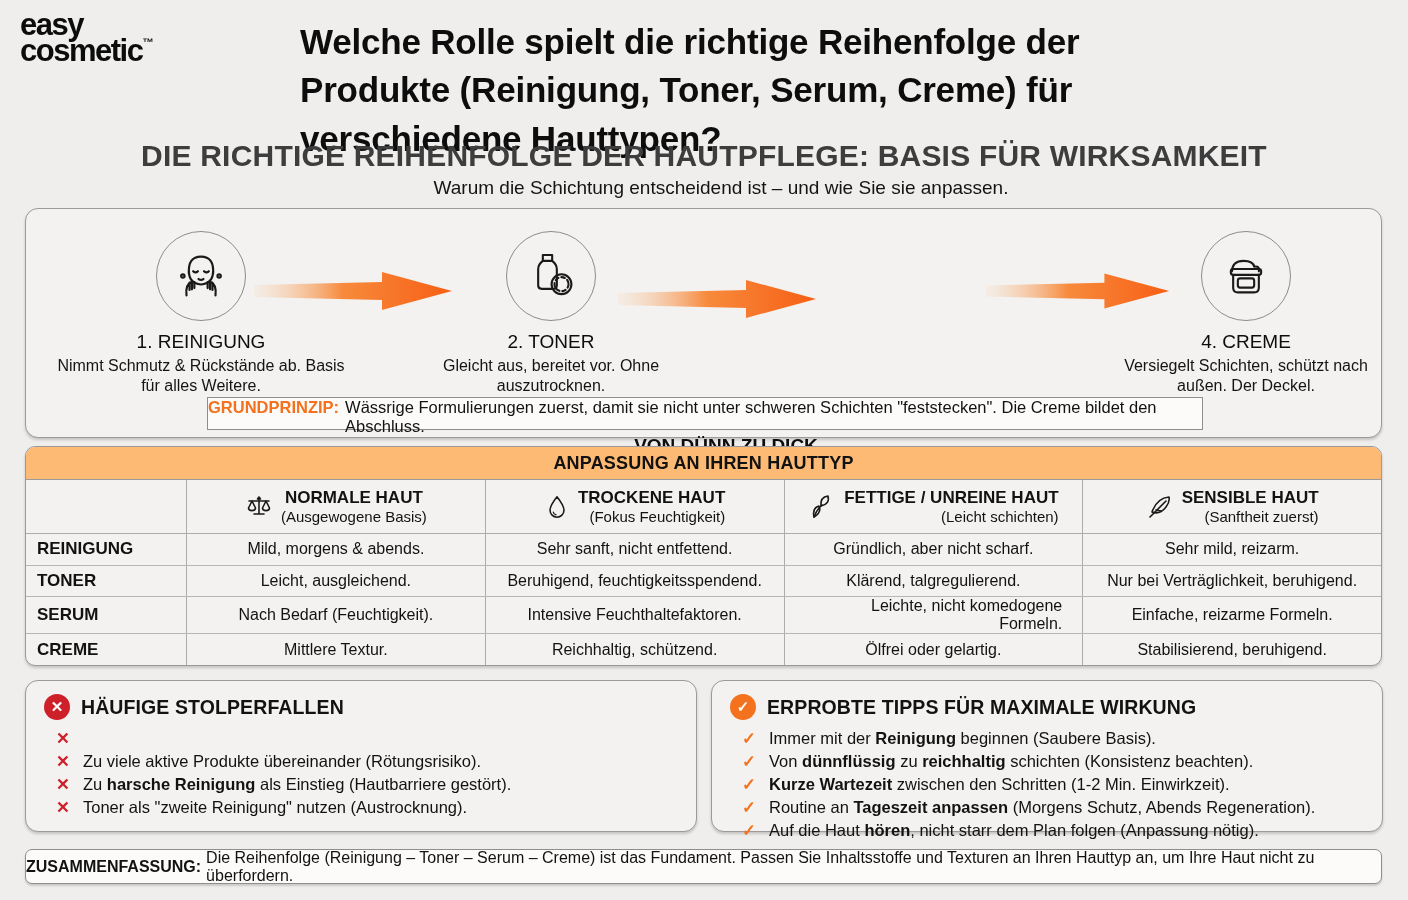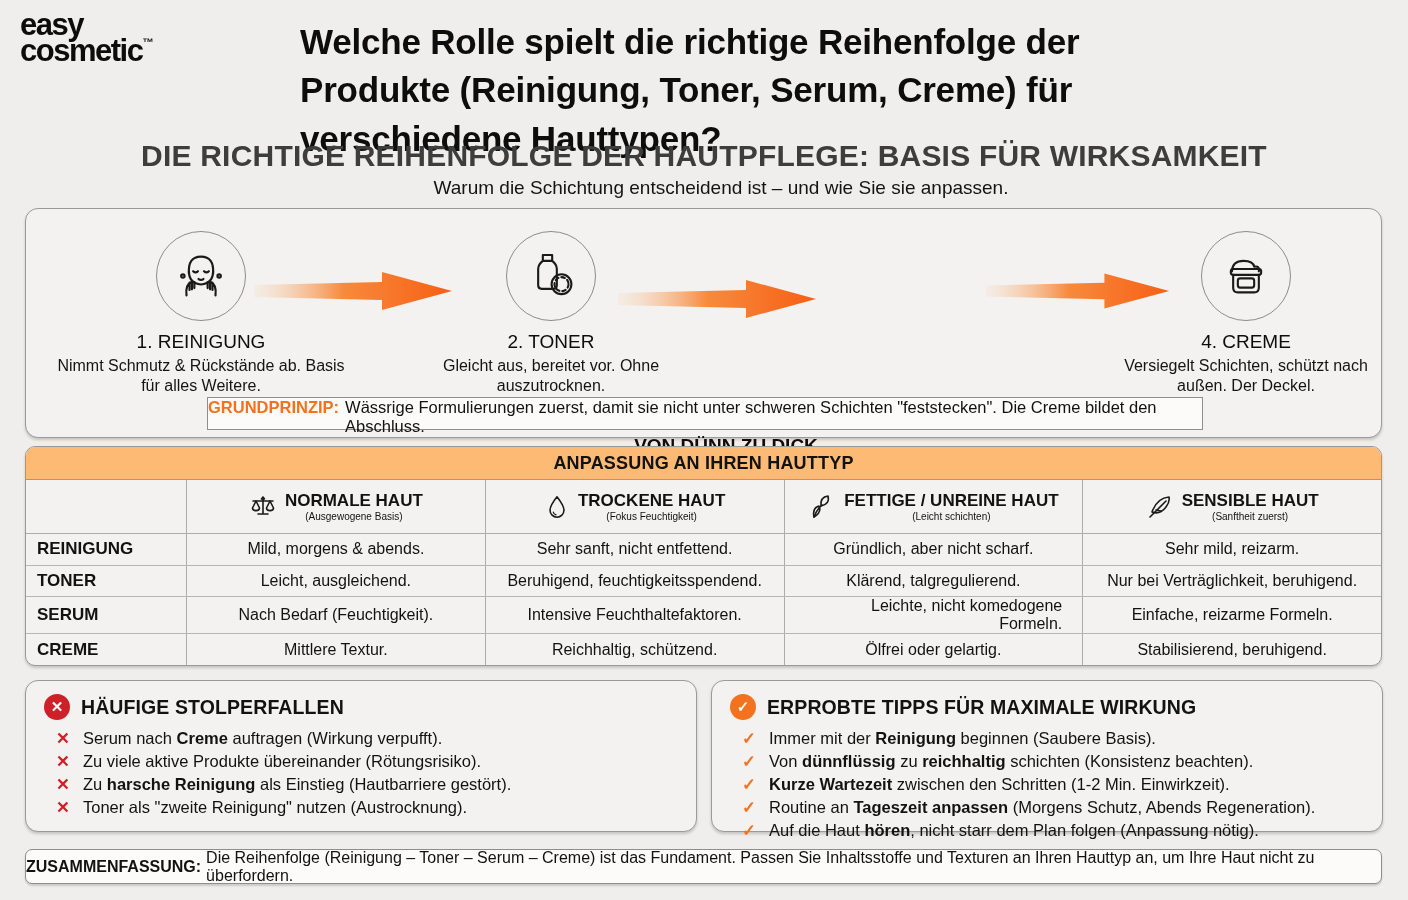--- a/index.html
+++ b/index.html
@@ -53,21 +53,21 @@
   .c-label{width:160px;display:flex;align-items:center;padding-left:11px;
            font-weight:700;font-size:17px;box-sizing:border-box;}
   .c-cell{flex:1;display:flex;align-items:center;justify-content:center;
           font-size:16px;border-left:1px solid #adacaa;text-align:right;
           padding:0 20px;box-sizing:border-box;}
   .h-cell{flex:1;display:flex;align-items:center;justify-content:center;gap:8px;
           border-left:1px solid #adacaa;}
   .h-blank{width:160px;}
   .h-text{text-align:center;line-height:1.15;}
   .h-name{font-size:17px;font-weight:700;}
-  .h-sub{font-size:10px;}
+  .h-sub{font-size:15px;text-align:right;}
   
   .info-box{width:672px;height:152px;top:680px;padding:13px 18px;box-sizing:border-box;}
   .box-left{left:25px;}
   .box-right{left:711px;}
   .box-head{display:flex;align-items:center;gap:11px;margin-bottom:7px;}
   .badge{width:26px;height:26px;border-radius:50%;display:flex;align-items:center;
          justify-content:center;color:#fff;font-size:15px;font-weight:700;flex:0 0 26px;}
   .badge-red{background:#ce2029;}
   .badge-orange{background:#f4711d;}
   .box-title{font-size:19.5px;font-weight:700;letter-spacing:0.1px;}
@@ -267,21 +267,20 @@
 </div>
 
 <div class="abs panel info-box box-left">
   <div class="box-head">
     <div class="badge badge-red">✕</div>
     <div class="box-title">HÄUFIGE STOLPERFALLEN</div>
   </div>
   <ul class="items">
     <li>
         <span class="mark mark-x">✕</span>
-        <span>Serum nach <b>Creme</b> auftragen (Wirkung verpufft).</span>
       </li>
     <li>
         <span class="mark mark-x">✕</span>
         <span>Zu viele aktive Produkte übereinander (Rötungsrisiko).</span>
       </li>
     <li>
         <span class="mark mark-x">✕</span>
         <span>Zu <b>harsche Reinigung</b> als Einstieg (Hautbarriere gestört).</span>
       </li>
     <li>

